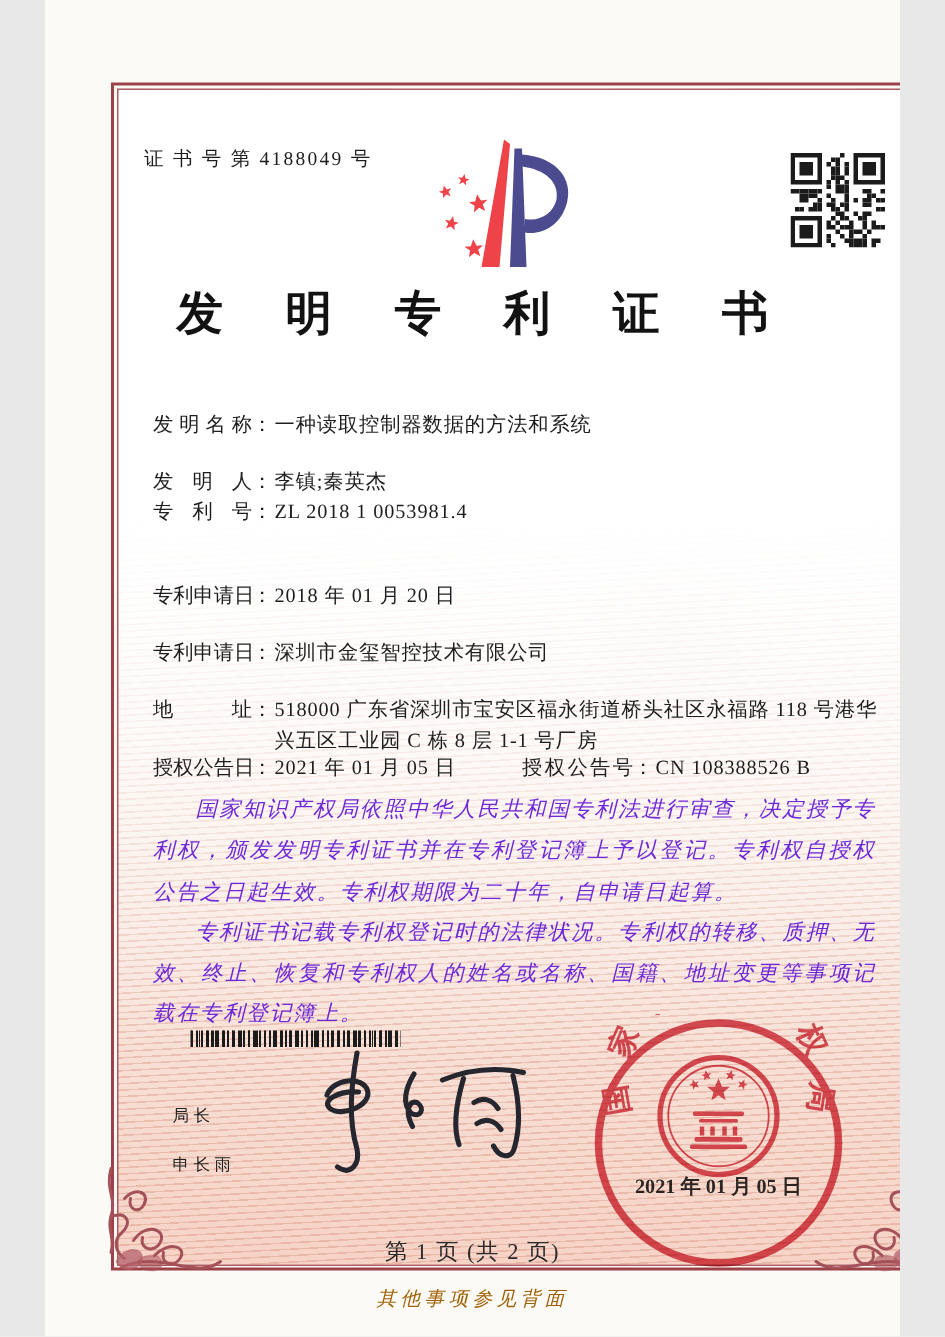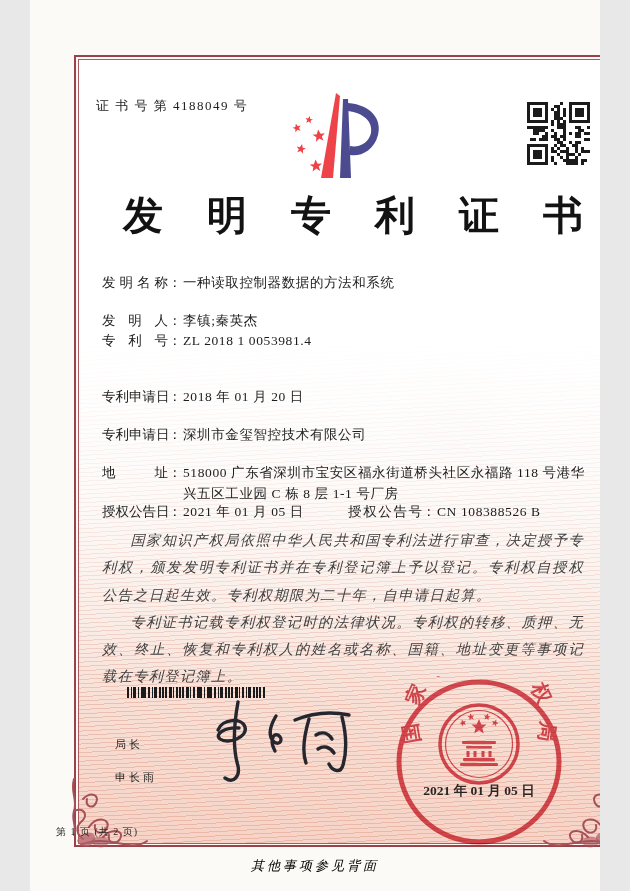--- a/index.html
+++ b/index.html
@@ -20,51 +20,51 @@
       linear-gradient(180deg,#ffffff 0%,#ffffff 36%,rgba(255,255,255,0.65) 56%,rgba(255,255,255,0) 82%),
       repeating-linear-gradient(177deg, rgba(203,118,98,0.30) 0px, rgba(203,118,98,0.30) 1px, rgba(255,255,255,0) 1px, rgba(255,255,255,0) 4.3px),
       radial-gradient(circle 95px at 70% 45%, rgba(232,216,206,0.35), rgba(255,255,255,0) 70%),
       linear-gradient(180deg, rgba(249,223,212,0) 38%, rgba(247,214,201,0.55) 72%, rgba(246,209,195,0.95) 100%);
   }
   
   .cert-no{position:absolute; left:66px; top:97px; font-size:13px; letter-spacing:1.5px;}
   .logo{position:absolute; left:258px; top:92px;}
   .qr{position:absolute; left:497px; top:102px;}
   .title{
-    position:absolute; left:0; top:188px; width:100%; text-align:right;
-    font-size:40px; font-weight:bold; letter-spacing:17px; text-indent:17px; color:#121212;
+    position:absolute; left:0; top:188px; width:100%; text-align:center;
+    font-size:31px; font-weight:bold; letter-spacing:17px; text-indent:17px; color:#121212;
   }
   
   .frow{position:absolute; left:72px; font-size:13.5px; line-height:21px; white-space:nowrap;}
   .flabel{display:inline-block; width:66px; text-align:justify; text-align-last:justify; vertical-align:top; letter-spacing:0;}
   .fcolon{display:inline-block; width:15px; vertical-align:top;}
   .fvalue{display:inline-block; vertical-align:top; letter-spacing:0.6px;}
   .frow.addr{white-space:normal; width:486px;}
   .frow.addr .fvalue{width:402px;}
   .grant-right{position:absolute; left:246px; top:0; white-space:nowrap;}
   .grant-right .flabel{width:74px;}
   
   .body-text{
     position:absolute; left:72px; top:527px; width:482px;
     font-size:14.2px; line-height:27.3px; font-style:italic; letter-spacing:1.4px;
-    color:#404040; text-align:justify;
+    color:#6d28d9; text-align:justify;
   }
   .body-text p{margin:0; text-indent:2em;}
   
   .barcode{
     position:absolute; left:97px; top:687px; width:140px; height:11px;
     background:
       repeating-linear-gradient(90deg,#1b1b1b 0 1.5px, transparent 1.5px 3.5px),
       repeating-linear-gradient(90deg,#1b1b1b 0 1px, transparent 1px 5.5px);
   }
   .officer{position:absolute; left:85px; top:728px; font-size:11px; letter-spacing:3px; line-height:33px; color:#222;}
   .signature{position:absolute; left:168px; top:692px;}
   .seal{position:absolute; left:363px; top:676px; mix-blend-mode:multiply; opacity:0.93;}
-  .page-footer{position:absolute; left:0; top:825px; width:100%; text-align:left; font-size:10px; letter-spacing:1px; color:#2a2a2a;margin-left:26px;}
-  .back-note{position:absolute; left:0; top:857px; width:100%; text-align:center; font-size:13px; letter-spacing:3px; color:#000000; font-style:italic;}
+  .page-footer{position:absolute; left:0; top:825px; width:100%; text-align:center; font-size:15px; letter-spacing:1px; color:#2a2a2a;}
+  .back-note{position:absolute; left:0; top:857px; width:100%; text-align:center; font-size:13px; letter-spacing:3px; color:#a16207; font-style:italic;}
   .ornament{position:absolute;}
   .orn-left{left:37px; top:765px;}
   .orn-right{left:508px; top:765px; transform:scaleX(-1);}
 </style>
 </head>
 <body>
 
 <div class="page">
 
   <div class="frame">

